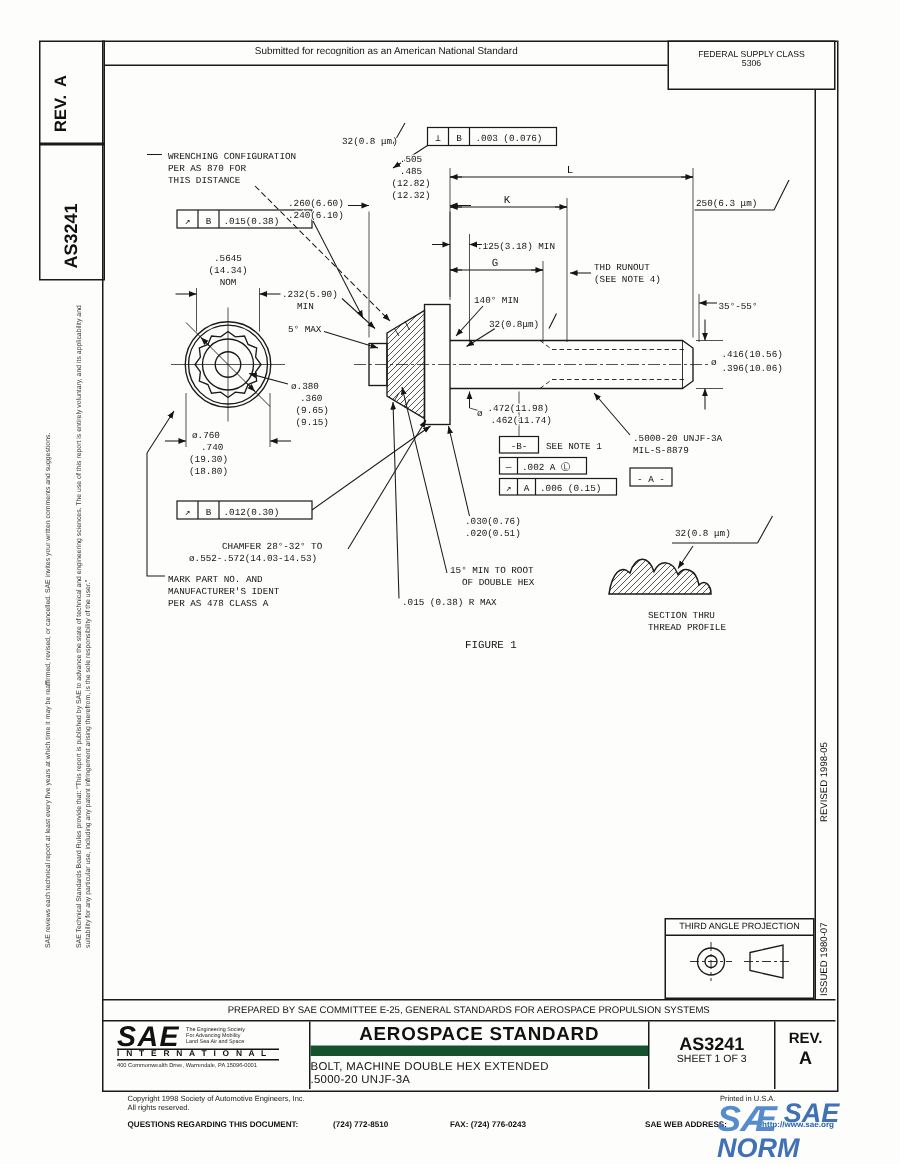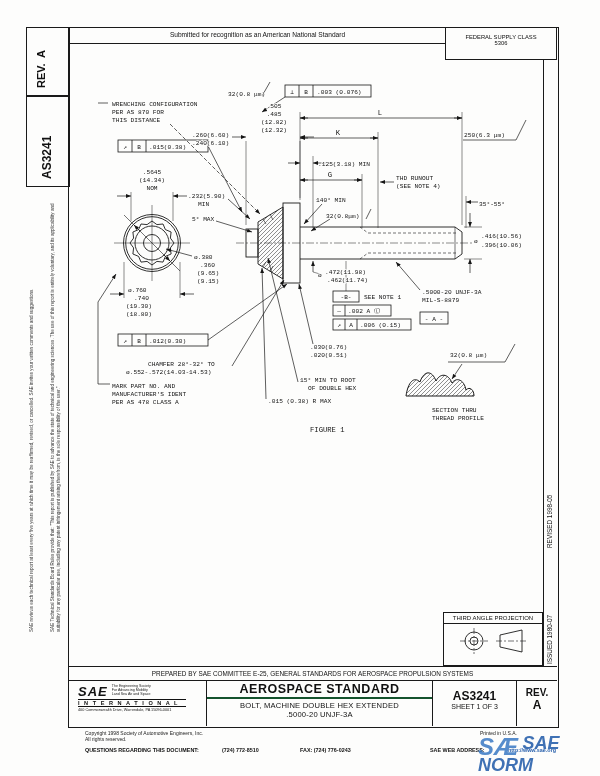--- a/index.html
+++ b/index.html
@@ -5,21 +5,21 @@
   html,body{margin:0;padding:0;background:#e8e8e8;}
   .page{position:relative;width:600px;height:776px;background:#fdfdfc;font-family:"Liberation Sans",sans-serif;color:#111;overflow:hidden;}
   .abs{position:absolute;}
   .frame{border:1.6px solid #1a1a1a;}
   .thinframe{border:1.1px solid #1a1a1a;}
   .rot{transform:rotate(-90deg);transform-origin:0 0;}
   svg text{font-family:"Liberation Mono","DejaVu Sans Mono",monospace;font-size:6.2px;fill:#151515;paint-order:stroke;stroke:#fdfdfc;stroke-width:1.6px;}
   svg text.big{font-size:7.2px;}
   svg text.mid{text-anchor:middle;}
   .tb-kind{font-weight:bold;font-size:12.5px;letter-spacing:.5px;text-align:center;}
-  .tb-line{font-size:7.6px;text-align:center;letter-spacing:.2px;}
+  .tb-line{font-size:7.6px;text-align:left;letter-spacing:.2px;}
   .tiny{font-size:4.6px;line-height:5.6px;color:#333;}
   .wm{color:#3a79c4;font-style:italic;font-weight:bold;}
 </style>
 </head>
 <body>
 
 <div class="page">
 
   <div class="abs frame" style="left:68px;top:27px;width:489px;height:699px;"></div>
 
@@ -289,33 +289,33 @@
       <text class="big" x="310" y="432">FIGURE 1</text>
     </g>
   </svg>
 
   <div class="abs" style="left:68px;top:666px;width:489px;height:15px;border-top:1.1px solid #1a1a1a;border-bottom:1.1px solid #1a1a1a;box-sizing:border-box;text-align:center;font-size:6.4px;padding-top:3px;">PREPARED BY SAE COMMITTEE E-25, GENERAL STANDARDS FOR AEROSPACE PROPULSION SYSTEMS</div>
 
   <div class="abs" style="left:68px;top:681px;width:489px;height:45px;">
 
     <div class="abs" style="left:0;top:0;width:139px;height:45px;border-right:1.1px solid #1a1a1a;box-sizing:border-box;padding:3px 0 0 10px;">
       <div style="display:flex;align-items:flex-start;">
-        <span class="wm" style="color:#111;font-size:13px;line-height:15px;letter-spacing:1px;">SAE</span>
+        <span class="wm" style="color:#111;font-size:19px;line-height:15px;letter-spacing:1px;">SAE</span>
         <span style="font-size:3.6px;line-height:4.2px;margin-left:4px;color:#222;">
           <div>The Engineering Society</div>
           <div>For Advancing Mobility</div>
           <div>Land Sea Air and Space</div>
         </span>
       </div>
       <div style="font-size:5.6px;font-weight:bold;letter-spacing:1.5px;border-top:0.8px solid #111;border-bottom:0.8px solid #111;width:108px;">I N T E R N A T I O N A L</div>
       <div style="font-size:3.8px;margin-top:1px;color:#222;">400 Commonwealth Drive, Warrendale, PA 15096-0001</div>
     </div>
 
     <div class="abs" style="left:139px;top:0;width:226px;height:45px;border-right:1.1px solid #1a1a1a;box-sizing:border-box;">
-      <div class="tb-kind" style="border-bottom:2px solid #14532d;padding:1px 0;">AEROSPACE STANDARD</div>
+      <div class="tb-kind" style="border-bottom:7px solid #14532d;padding:1px 0;">AEROSPACE STANDARD</div>
       <div class="tb-line" style="margin-top:2px;">BOLT, MACHINE DOUBLE HEX EXTENDED</div>
       <div class="tb-line">.5000-20 UNJF-3A</div>
     </div>
 
     <div class="abs" style="left:365px;top:0;width:84px;height:45px;border-right:1.1px solid #1a1a1a;box-sizing:border-box;text-align:center;">
       <div style="font-weight:bold;font-size:12px;margin-top:8px;">AS3241</div>
       <div style="font-size:7px;">SHEET 1 OF 3</div>
     </div>
 
     <div class="abs" style="left:449px;top:0;width:40px;height:45px;text-align:center;">

